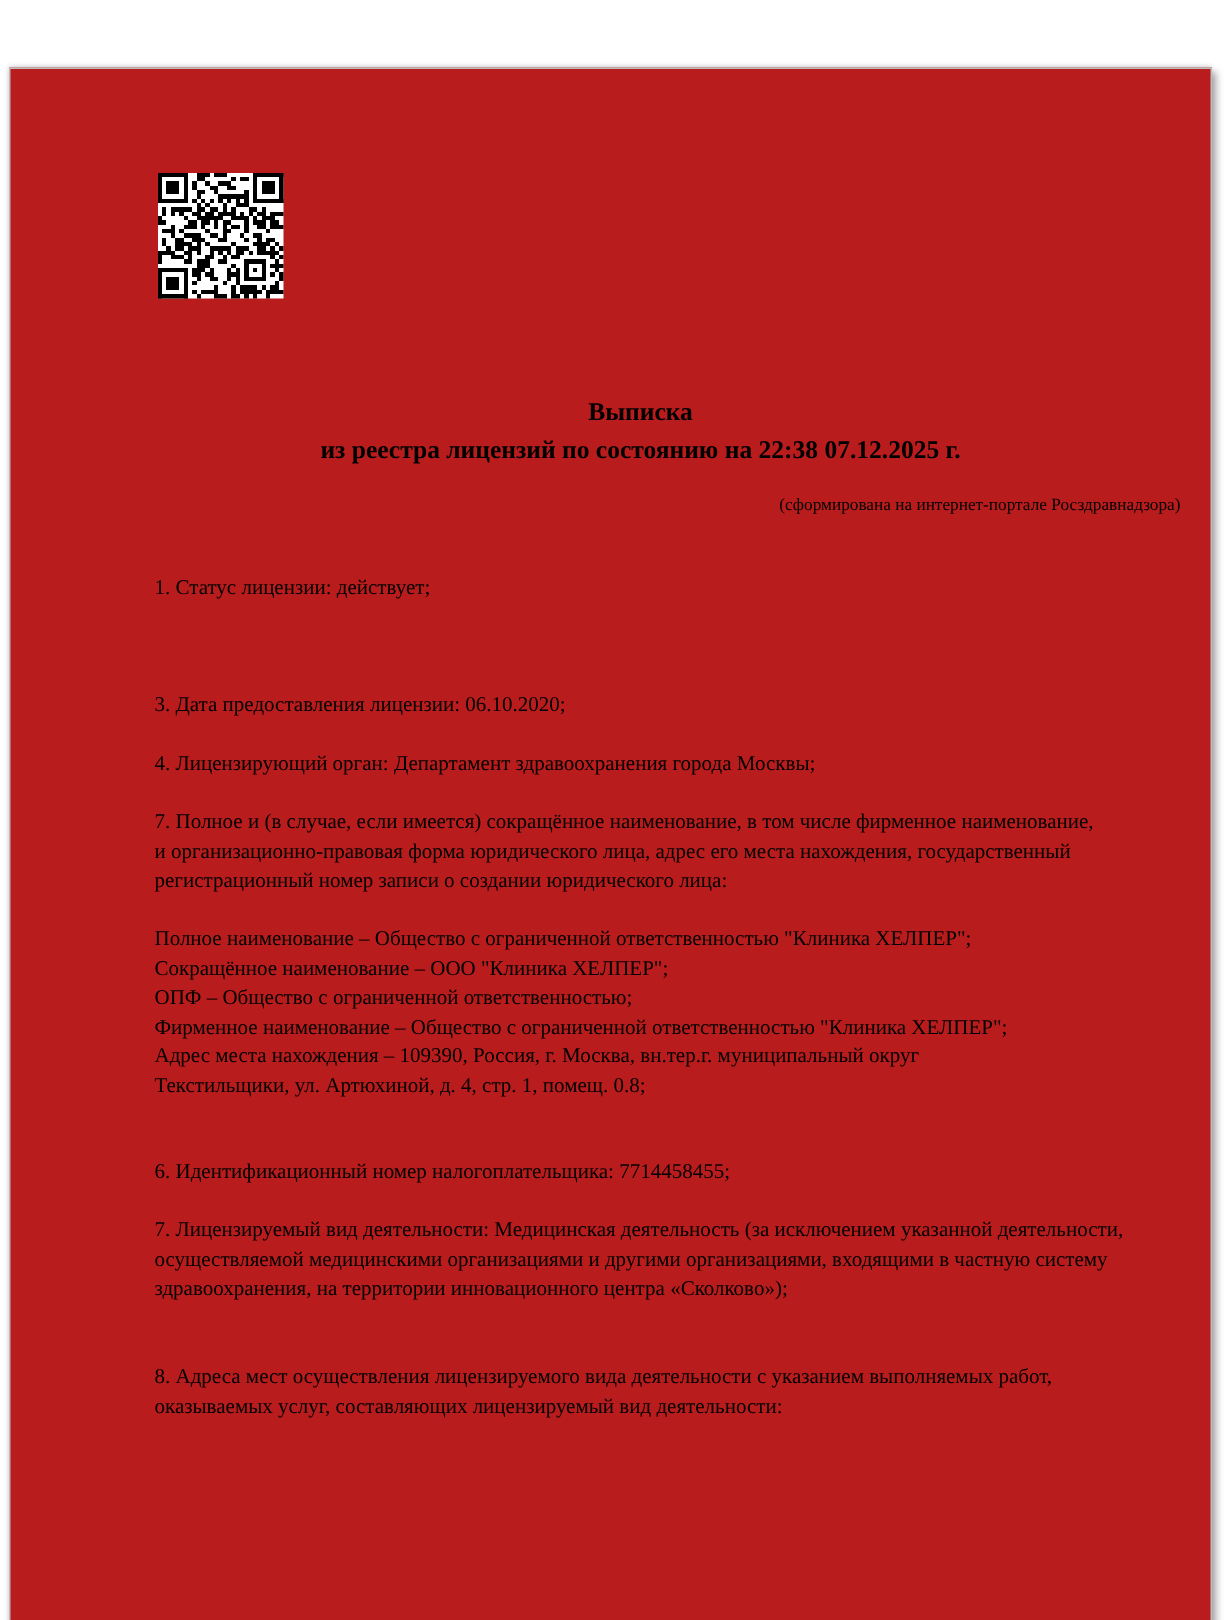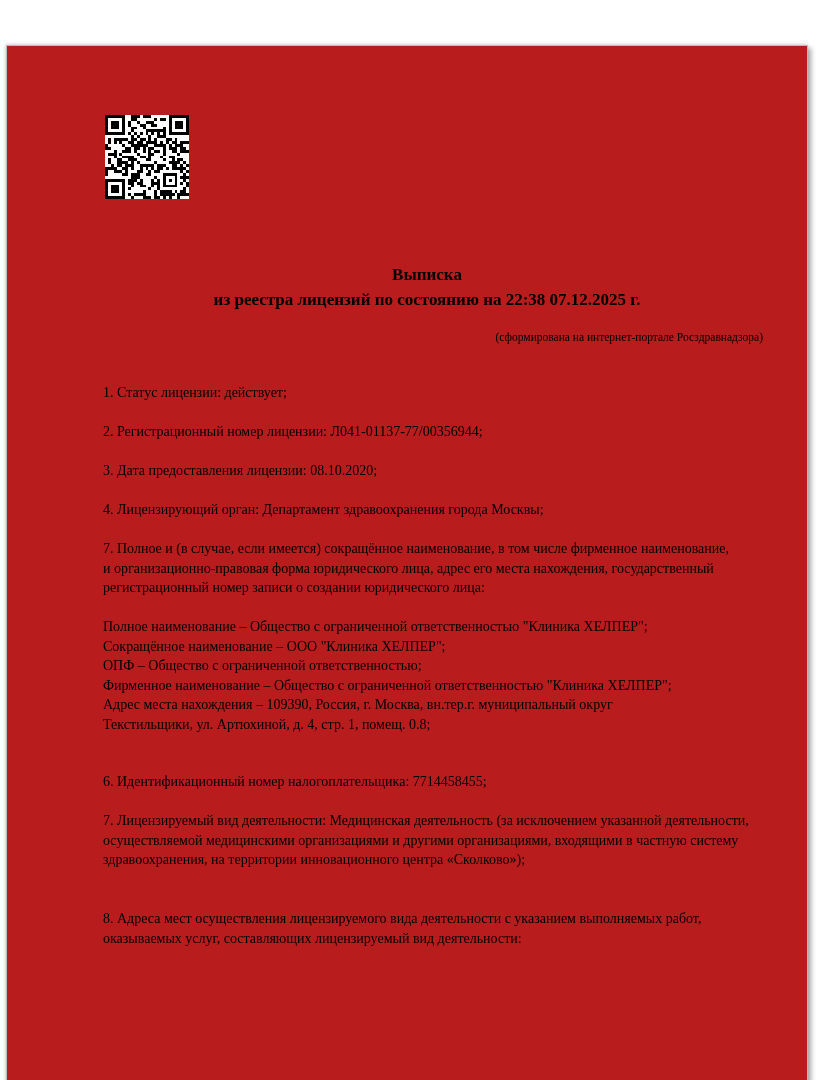--- a/index.html
+++ b/index.html
@@ -39,21 +39,21 @@
       font-weight: bold;
       font-size: 17px;
       line-height: 22px;
       top: 218px;
       padding-left: 40px;
       box-sizing: border-box;
     }
     .title .line2 { display: block; margin-top: 3px; text-align: center; }
     .source-note {
       position: absolute;
-      right: 44px;
+      right: 20px;
       top: 283px;
       font-size: 11.5px;
       line-height: 16px;
       padding-left: 32px;
     }
     .item { position: absolute; left: 96px; width: 660px; font-size: 14px; line-height: 19.5px; margin: 0; }
     .sub { display: block; }
   </style>
 </head>
 <body>
@@ -382,22 +382,21 @@
   </div>
 
   <div class="title">
     <span>Выписка</span>
     <span class="line2">из реестра лицензий по состоянию на 22:38 07.12.2025 г.</span>
   </div>
 
   <div class="source-note">(сформирована на интернет-портале Росздравнадзора)</div>
 
   <p class="item" style="top:337px;">1. Статус лицензии: действует;</p>
-  <p class="item" style="top:376px;">2. Регистрационный номер лицензии: Л041-01137-77/00356944;</p>
-  <p class="item" style="top:415px;">3. Дата предоставления лицензии: 08.10.2020;</p>
+  <p class="item" style="top:415px;">3. Дата предоставления лицензии: 06.10.2020;</p>
   <p class="item" style="top:454px;">4. Лицензирующий орган: Департамент здравоохранения города Москвы;</p>
   <p class="item" style="top:493px; width:630px;">7. Полное и (в случае, если имеется) сокращённое наименование, в том числе фирменное наименование, и организационно-правовая форма юридического лица, адрес его места нахождения, государственный регистрационный номер записи о создании юридического лица:</p>
 
   <div class="item" style="top:571px;">
     <span class="sub">Полное наименование – Общество с ограниченной ответственностью "Клиника ХЕЛПЕР";</span>
     <span class="sub">Сокращённое наименование – ООО "Клиника ХЕЛПЕР";</span>
     <span class="sub">ОПФ – Общество с ограниченной ответственностью;</span>
     <span class="sub">Фирменное наименование – Общество с ограниченной ответственностью "Клиника ХЕЛПЕР";</span>
     <span class="sub">Адрес места нахождения – 109390, Россия, г. Москва, вн.тер.г. муниципальный округ</span>
     <span class="sub">Текстильщики, ул. Артюхиной, д. 4, стр. 1, помещ. 0.8;</span>

